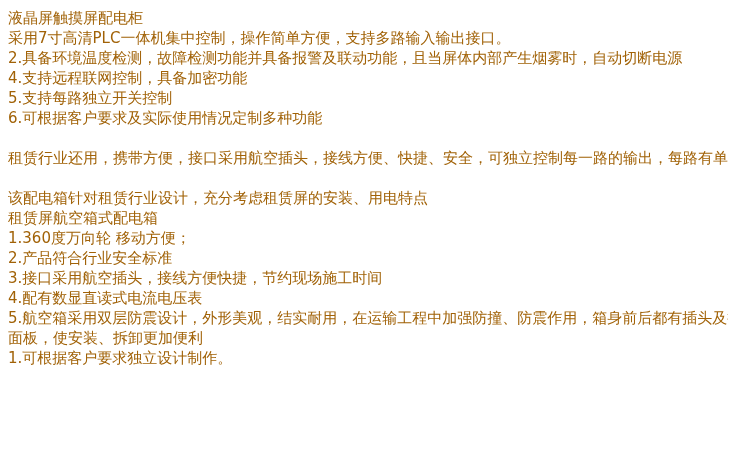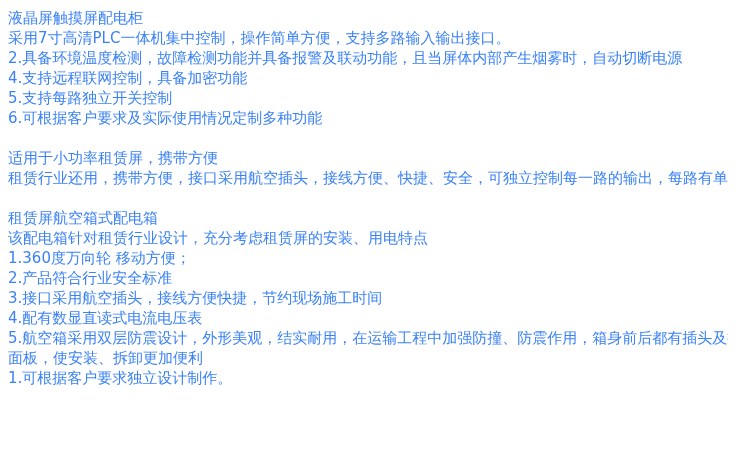--- a/index.html
+++ b/index.html
@@ -25,38 +25,37 @@
     white-space: nowrap;
     overflow: hidden;
   }
   .blank-line {
     height: 20px;
   }
 </style>
 </head>
 <body>
 
-<div class="doc" style="color: #3b82f6; background: rgb(255, 255, 255); border-radius: 16px;">
+<div class="doc" style="color: #a16207; background: rgb(255, 255, 255); border-radius: 16px;">
 
   <div class="line">液晶屏触摸屏配电柜</div>
   <div class="line">采用7寸高清PLC一体机集中控制，操作简单方便，支持多路输入输出接口。</div>
   <div class="line">2.具备环境温度检测，故障检测功能并具备报警及联动功能，且当屏体内部产生烟雾时，自动切断电源</div>
   <div class="line">4.支持远程联网控制，具备加密功能</div>
   <div class="line">5.支持每路独立开关控制</div>
   <div class="line">6.可根据客户要求及实际使用情况定制多种功能</div>
 
   <div class="blank-line"></div>
 
-  <div class="line">适用于小功率租赁屏，携带方便</div>
   <div class="line">租赁行业还用，携带方便，接口采用航空插头，接线方便、快捷、安全，可独立控制每一路的输出，每路有单独</div>
 
   <div class="blank-line"></div>
 
+  <div class="line">该配电箱针对租赁行业设计，充分考虑租赁屏的安装、用电特点</div>
   <div class="line">租赁屏航空箱式配电箱</div>
-  <div class="line">该配电箱针对租赁行业设计，充分考虑租赁屏的安装、用电特点</div>
   <div class="line">1.360度万向轮 移动方便；</div>
   <div class="line">2.产品符合行业安全标准</div>
   <div class="line">3.接口采用航空插头，接线方便快捷，节约现场施工时间</div>
   <div class="line">4.配有数显直读式电流电压表</div>
   <div class="line">5.航空箱采用双层防震设计，外形美观，结实耐用，在运输工程中加强防撞、防震作用，箱身前后都有插头及控制</div>
   <div class="line">面板，使安装、拆卸更加便利</div>
   <div class="line">1.可根据客户要求独立设计制作。</div>
 
 </div>
 

